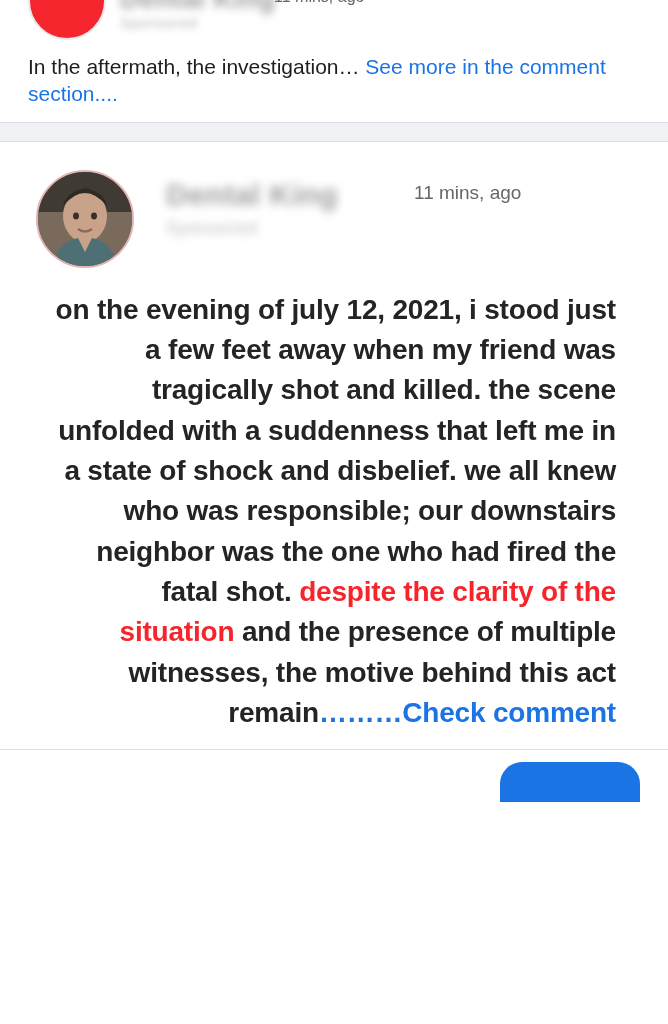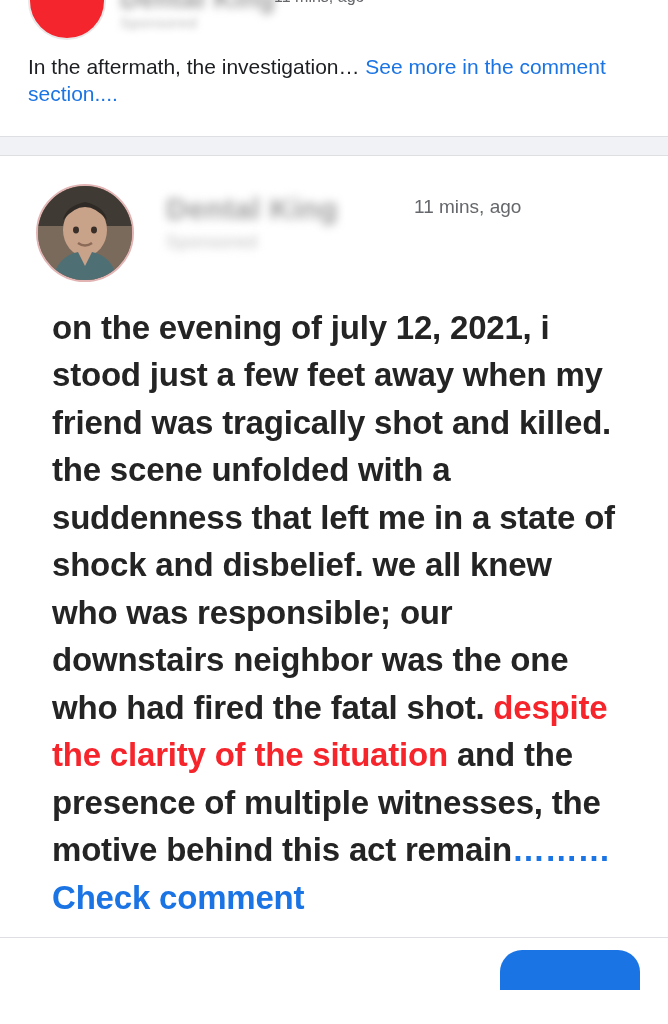--- a/index.html
+++ b/index.html
@@ -17,21 +17,21 @@
   .feed {
     width: 668px;
     height: 1024px;
     position: relative;
     background: #ffffff;
   }
 
   
   .post-top {
     position: relative;
-    padding: 0 0 28px 0;
+    padding: 0 0 14px 0;
     border-bottom: 1px solid #dddfe2;
   }
   .top-header {
     position: relative;
     height: 42px;
     overflow: hidden;
   }
   .top-avatar {
     position: absolute;
     left: 28px;
@@ -129,25 +129,26 @@
   .main-time {
     position: absolute;
     left: 414px;
     top: 40px;
     font-size: 19px;
     color: #65676b;
   }
 
   .main-body {
     margin: 30px 52px 16px 52px;
-    font-size: 33px;
+    font-size: 28px;
     line-height: 1.44;
     font-weight: bold;
     color: #242424;
     letter-spacing: -0.2px;
+    text-align: right;
   }
   .main-body .highlight {
     color: #f6252c;
   }
   .main-body .dots {
     color: #1b74e4;
   }
   .main-body .cta {
     color: #1b74e4;
   }

